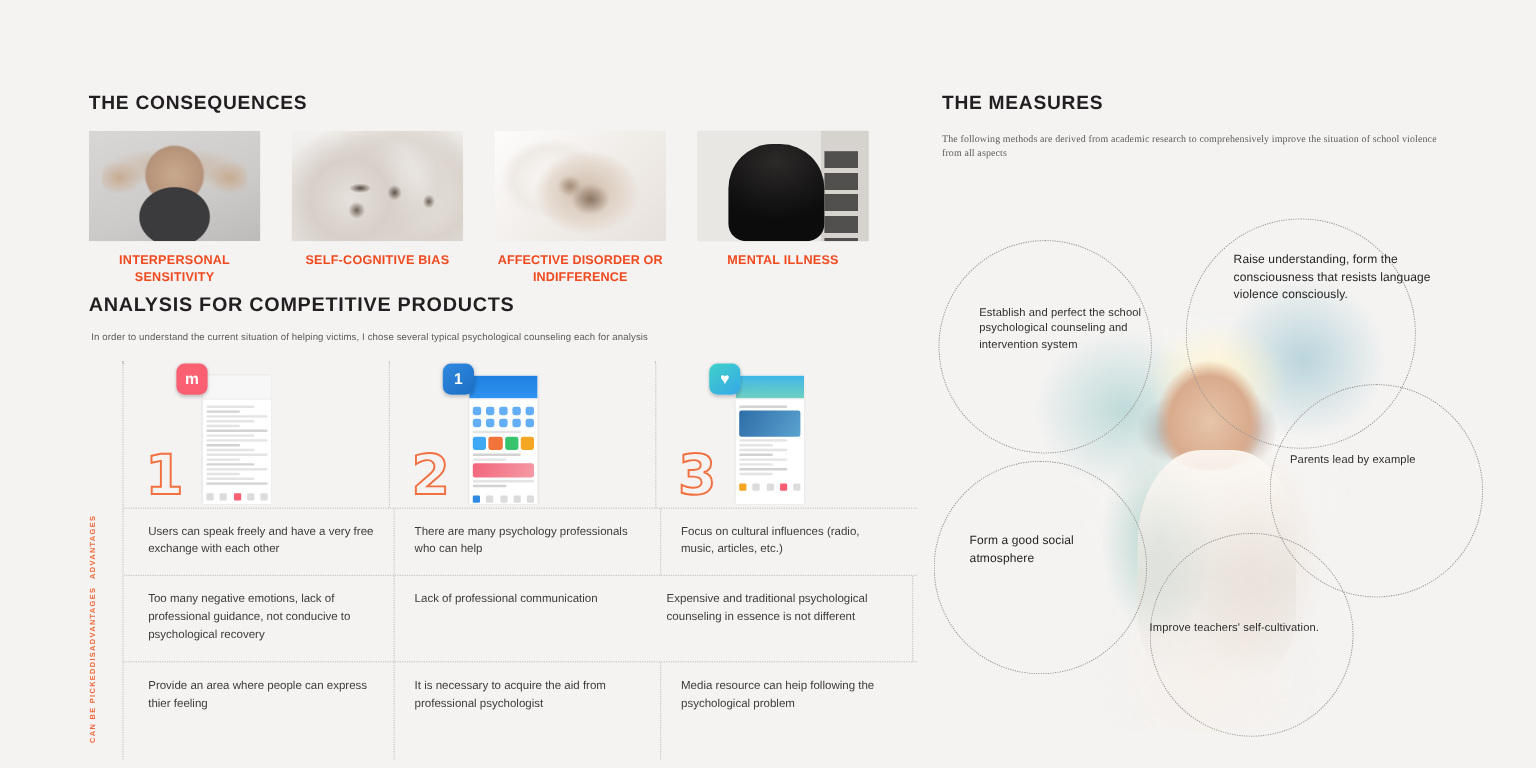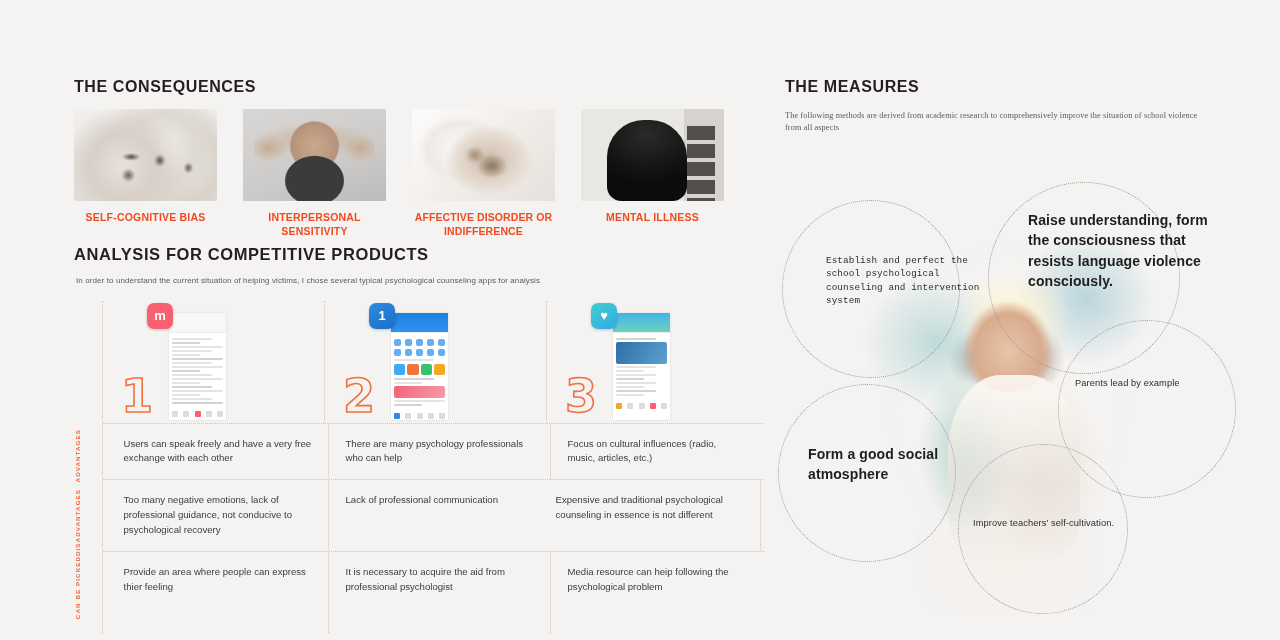--- a/index.html
+++ b/index.html
@@ -185,57 +185,57 @@
     background: linear-gradient(180deg, rgba(252,248,243,.92) 0%, rgba(231,226,220,.7) 55%, rgba(244,243,242,0) 100%);
   }
   .circle {
     position: absolute; border-radius: 50%;
     border: 1.4px dotted #9a9794;
   }
   .mlabel {
     position: absolute; font-size: 9.3px; line-height: 1.45;
     color: #2e2d2c; letter-spacing: .1px;
   }
-  .mlabel.bold { font-weight: 700; font-size: 14px; color: #1f1e1d; }
+  .mlabel.bold { font-weight: 400; font-size: 10px; color: #1f1e1d; }
 </style>
 </head>
 <body>
 
 <div class="page">
 
   <section id="consequences">
     <h2 class="sec-title">THE CONSEQUENCES</h2>
     <div class="cons-row">
 
       <div class="cons-item">
+        <div class="cons-img ph1"></div>
+        <div class="cons-cap">INTERPERSONAL SENSITIVITY</div>
+      </div>
+
+      <div class="cons-item">
         <div class="cons-img ph2"></div>
         <div class="cons-cap">SELF-COGNITIVE BIAS</div>
-      </div>
-
-      <div class="cons-item">
-        <div class="cons-img ph1"></div>
-        <div class="cons-cap">INTERPERSONAL SENSITIVITY</div>
       </div>
 
       <div class="cons-item">
         <div class="cons-img ph3"></div>
         <div class="cons-cap wide">AFFECTIVE DISORDER OR INDIFFERENCE</div>
       </div>
 
       <div class="cons-item">
         <div class="cons-img ph4"></div>
         <div class="cons-cap">MENTAL ILLNESS</div>
       </div>
 
     </div>
   </section>
 
   <section id="analysis">
     <h2 class="sec-title">ANALYSIS FOR COMPETITIVE PRODUCTS</h2>
-    <p class="sec-sub">In order to understand the current situation of helping victims, I chose several typical psychological counseling apps for analysis</p>
+    <p class="sec-sub">In order to understand the current situation of helping victims, I chose several typical psychological counseling each for analysis</p>
 
     <div class="atable">
 
       <div class="row-labels">
         <span class="rlab" style="top:128px;">ADVANTAGES</span>
         <span class="rlab" style="top:188px;">DISADVANTAGES</span>
         <span class="rlab" style="top:255px;">CAN BE PICKED</span>
       </div>
 
       <div class="grid">
@@ -376,20 +376,20 @@
 
   <div id="venn">
     <div class="angel"></div>
 
     <div class="circle" style="left:12px;  top:28px;  width:178px; height:178px;"></div>
     <div class="circle" style="left:218px; top:10px;  width:192px; height:192px;"></div>
     <div class="circle" style="left:288px; top:148px; width:178px; height:178px;"></div>
     <div class="circle" style="left:188px; top:272px; width:170px; height:170px;"></div>
     <div class="circle" style="left:8px;   top:212px; width:178px; height:178px;"></div>
 
-    <div class="mlabel" style="left:56px;  top:82px;  width:168px;font-family:Liberation Mono, monospace;">Establish and perfect the school psychological counseling and intervention system</div>
+    <div class="mlabel" style="left:46px;  top:82px;  width:168px;">Establish and perfect the school psychological counseling and intervention system</div>
     <div class="mlabel bold" style="left:258px; top:38px;  width:180px;">Raise understanding, form the consciousness that resists language violence consciously.</div>
     <div class="mlabel" style="left:305px; top:205px; width:160px;">Parents lead by example</div>
-    <div class="mlabel" style="left:203px; top:345px; width:160px;">Improve teachers' self-cultivation.</div>
+    <div class="mlabel" style="left:188px; top:345px; width:160px;">Improve teachers' self-cultivation.</div>
     <div class="mlabel bold" style="left:38px;  top:272px; width:140px;">Form a good social atmosphere</div>
   </div>
 
 </div>
 
 </body></html>

